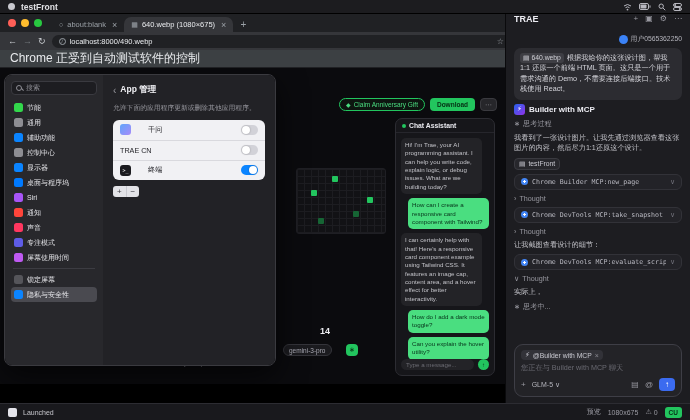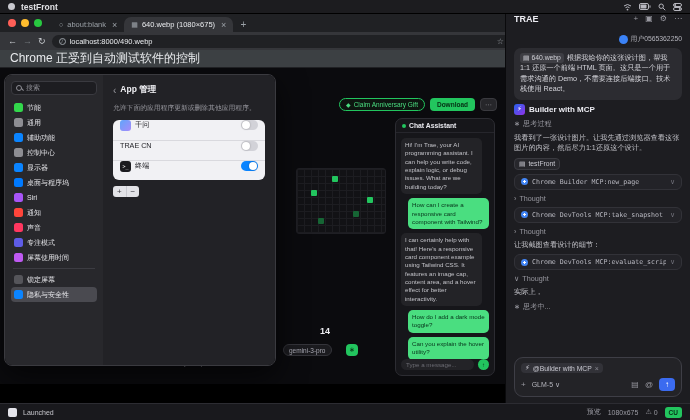--- a/index.html
+++ b/index.html
@@ -80,21 +80,21 @@
 .sb-item.sel{background:#4a4a50}
 .sb-ic{width:9px;height:9px;border-radius:2.5px;flex:none;background:#666}
 .lbl{font-size:7px;color:#e4e4e8;white-space:nowrap;overflow:hidden}
 .sb-div{height:1px;background:#3c3c42;margin:3px 2px;flex:none}
 .pane{flex:1;background:#222226;padding:9px 10px;display:flex;flex-direction:column;overflow:hidden}
 .pane-h{display:flex;align-items:center;gap:4px}
 .back{font-size:10px;color:#98989f}
 .pane-t{font-size:8.5px;font-weight:bold;color:#f0f0f4}
 .pane-d{margin-top:7px;font-size:6.8px;line-height:1.4;color:#98989f}
 .card{margin-top:7px;background:#f1f1f4;border-radius:6px;overflow:hidden}
-.row{height:20px;display:flex;align-items:flex-start;gap:4px;padding:0 7px}
+.row{height:20px;display:flex;align-items:center;gap:17px;padding:0 7px}
 .row+.row{border-top:1px solid #d9d9de}
 .app-ic{width:11px;height:11px;border-radius:3px;flex:none;display:flex;align-items:center;justify-content:center}
 .app-ic.qw{background:linear-gradient(135deg,#60a5fa,#a78bfa)}
 .app-ic.term{background:#1b1b1f;color:#fff;font-size:5px;font-family:"DejaVu Sans Mono",monospace}
 .nm{font-size:7.2px;color:#1d1d22;flex:1}
 .tg{width:17px;height:10px;border-radius:5px;background:#d2d2d8;position:relative;flex:none}
 .tg::after{content:"";position:absolute;top:1px;left:1px;width:8px;height:8px;border-radius:50%;background:#fff;box-shadow:0 0 2px rgba(0,0,0,.3)}
 .tg.on{background:#0a84ff}
 .tg.on::after{left:auto;right:1px}
 .seg{margin-top:6px;width:26px;height:11px;background:#e3e3e7;border-radius:3px;display:flex;overflow:hidden}
@@ -426,20 +426,21 @@
         <span>∗</span>
         <span>思考中...</span>
       </div>
     </div>
     <div class="input">
       <div class="chip">
         <span>⚡</span>
         <span>@Builder with MCP</span>
         <span class="cx">×</span>
       </div>
+      <div class="ph">您正在与 Builder with MCP 聊天</div>
       <div class="in-bar">
         <span class="ib-ic">+</span>
         <span class="model">
           <span>GLM-5</span>
           <span>∨</span>
         </span>
         <span class="sp"></span>
         <span class="ib-ic">▤</span>
         <span class="ib-ic">@</span>
         <span class="send">↑</span>

